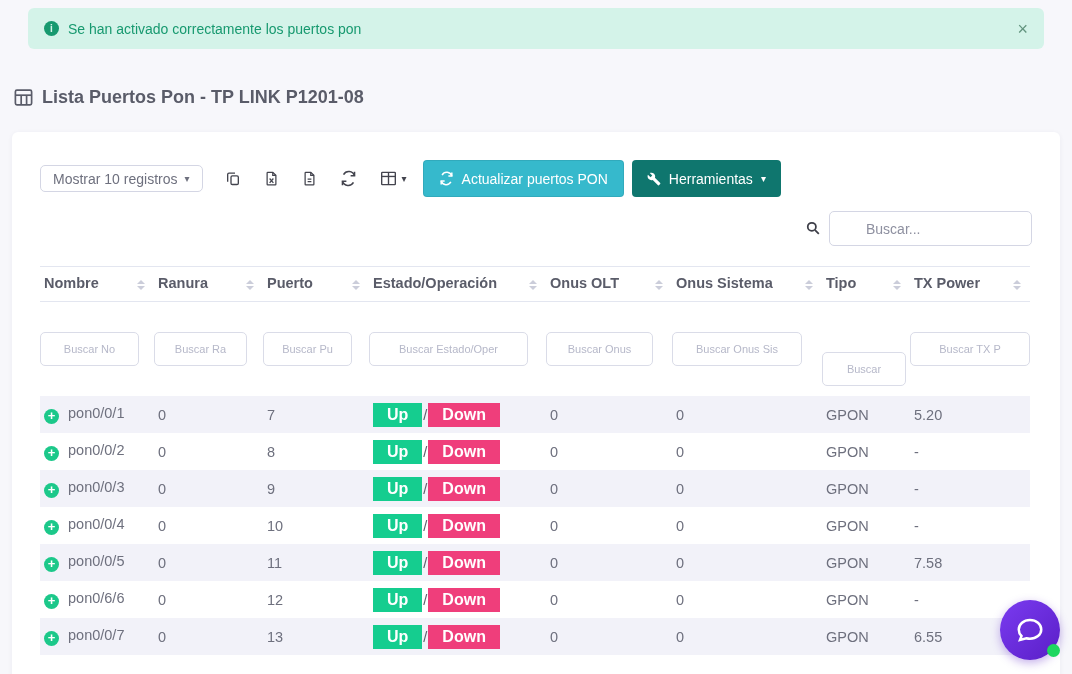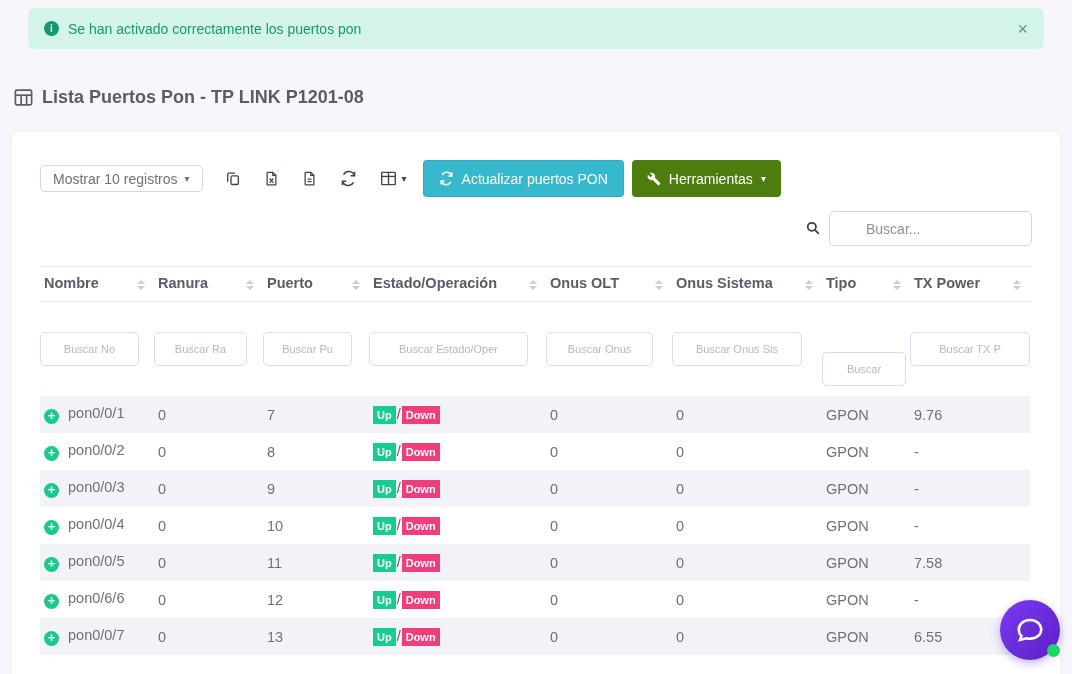--- a/index.html
+++ b/index.html
@@ -18,21 +18,21 @@
   
   .card { margin:24px 12px 0; background:#fff; border-radius:6px; box-shadow:0 1px 5px rgba(50,50,93,.06); padding:28px; height:610px; }
 
   
   .toolbar { display:flex; align-items:center; }
   .btn { border:none; border-radius:4px; font-family:inherit; font-size:14px; cursor:pointer; display:inline-flex; align-items:center; gap:8px; }
   .btn-outline { background:#fff; border:1px solid #d4d6e4; color:#6e707e; border-radius:5px; padding:0 12px; height:27px; gap:7px; }
   .icon-group { display:flex; align-items:center; gap:23px; margin:0 16px 0 22px; }
   .icon-btn { background:none; border:none; cursor:pointer; color:#43444e; display:inline-flex; align-items:center; gap:5px; padding:0; }
   .btn-info { background:#36b9cc; color:#fff; height:37px; padding:0 15px; border:1px solid rgba(0,0,0,.08); }
-  .btn-dark { background:#4d7c0f; color:#fff; height:37px; padding:0 15px; margin-left:8px; }
+  .btn-dark { background:#0f766e; color:#fff; height:37px; padding:0 15px; margin-left:8px; }
   .caret { font-size:10px; line-height:1; }
 
   
   .search-row { display:flex; justify-content:flex-end; margin-top:14px; }
   .search-box { position:relative; width:237px;padding-left:34px; }
   .search-box input { width:100%; height:35px; border:1px solid #d4d6e4; border-radius:5px; padding:0 12px 0 36px; font-size:14px; color:#6e707e; font-family:inherit; background:#fff; }
   .search-box input::placeholder { color:#8e90a0; }
   .search-box .mag { position:absolute; left:11px; top:10px; color:#3d3e48; }
 
   
@@ -51,21 +51,21 @@
   .filter-row td:nth-child(3) input { width:89px; }
   .filter-row td:nth-child(4) input { width:159px; }
   .filter-row td:nth-child(5) input { width:107px; }
   .filter-row td:nth-child(6) input { width:130px; }
   .filter-row td:nth-child(7) input { width:84px;margin-top:40px; }
   .filter-row td:nth-child(8) input { width:120px; }
 
   tbody.data td { padding:0 4px; height:37px; font-size:14.5px; color:#6e707e; white-space:nowrap; overflow:hidden; }
   tr.striped { background:#f2f2f9; }
   .plus-icon { display:inline-block; width:15px; height:15px; border-radius:50%; background:#1cc88a; color:#fff; font-size:13px; line-height:14px; text-align:center; font-weight:700; margin-right:9px; vertical-align:-2px; cursor:pointer; }
-  .badge { display:inline-block; padding:3px 4px; border-radius:0; color:#fff; font-size:11px; font-weight:700; }
+  .badge { display:inline-block; padding:3px 14px; border-radius:0; color:#fff; font-size:16px; font-weight:700; }
   .badge.up { background:#15cd8f; }
   .badge.down { background:#ef3e7b; }
   .slash { margin:0 1px; color:#5a5c69; }
 
   
   .chat-btn { position:absolute; right:12px; bottom:14px; width:60px; height:60px; border-radius:50%; background:linear-gradient(135deg,#7a3bf0,#5a1ec7); border:none; cursor:pointer; display:flex; align-items:center; justify-content:center; box-shadow:0 3px 10px rgba(90,30,199,.35); }
   .chat-dot { position:absolute; right:0; bottom:3px; width:13px; height:13px; border-radius:50%; background:#1ed760; }
 </style>
 </head>
 <body>
@@ -267,21 +267,21 @@
       <span class="plus-icon">+</span><span>pon0/0/1</span>
     </td>
     <td>0</td>
     <td>7</td>
     <td>
       <span class="badge up">Up</span><span class="slash">/</span><span class="badge down">Down</span>
     </td>
     <td>0</td>
     <td>0</td>
     <td>GPON</td>
-    <td>9.76</td>
+    <td>5.20</td>
   </tr>
         <tr>
     <td>
       <span class="plus-icon">+</span><span>pon0/0/2</span>
     </td>
     <td>0</td>
     <td>8</td>
     <td>
       <span class="badge up">Up</span><span class="slash">/</span><span class="badge down">Down</span>
     </td>

